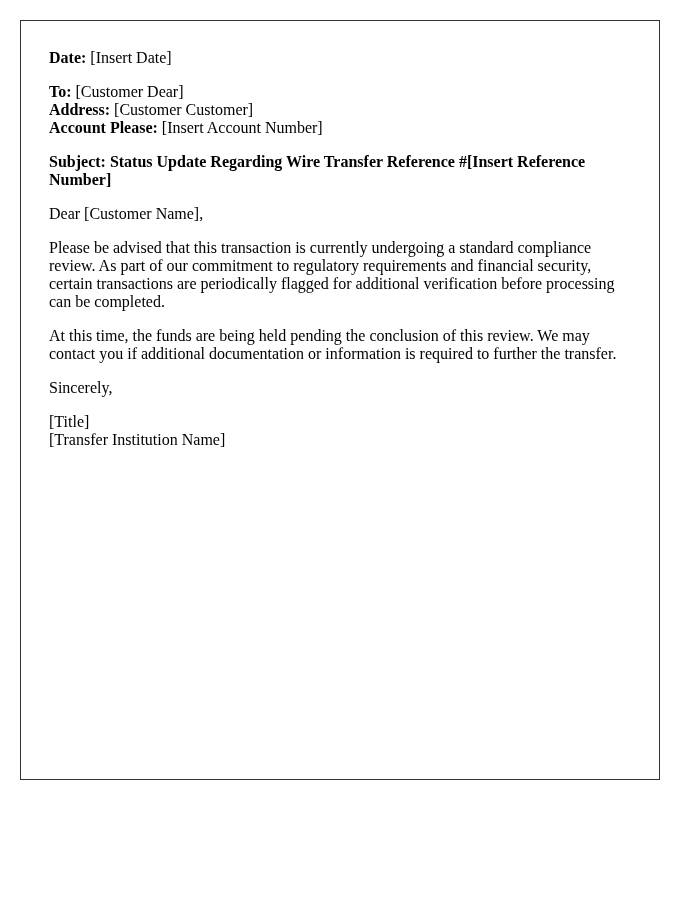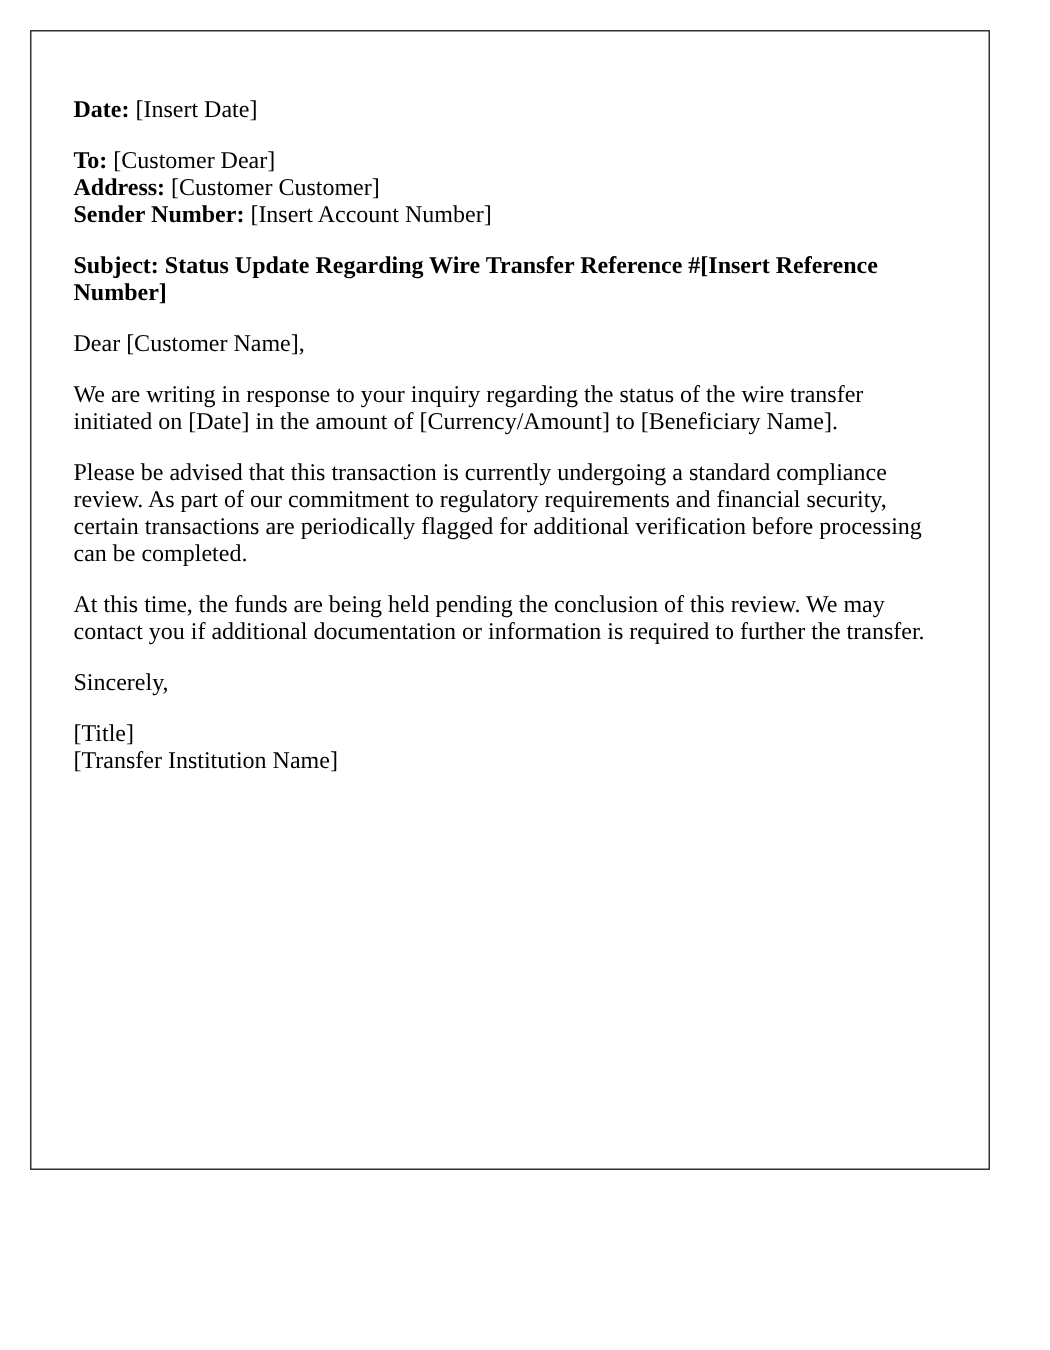--- a/index.html
+++ b/index.html
@@ -20,21 +20,21 @@
       top: 20px;
       width: 640px;
       height: 760px;
       border: 1px solid #333333;
       box-sizing: border-box;
       padding: 28px 28px 20px 28px;
     }
     .para {
       font-size: 16px;
       line-height: 18px;
-      margin: 16px 0 16px 0;
+      margin: 0 0 16px 0;
     }
     .line { display: block; }
     .bold { font-weight: bold; }
   </style>
 </head>
 <body>
 
 <div class="letter">
 
   <p class="para">
@@ -45,30 +45,29 @@
   <p class="para">
     <span class="line">
       <span class="bold">To:</span>
       <span>[Customer Dear]</span>
     </span>
     <span class="line">
       <span class="bold">Address:</span>
       <span>[Customer Customer]</span>
     </span>
     <span class="line">
-      <span class="bold">Sender Number:</span>
+      <span class="bold">Account Please:</span>
       <span>[Insert Account Number]</span>
     </span>
   </p>
 
   <p class="para bold">Subject: Status Update Regarding Wire Transfer Reference #[Insert Reference Number]</p>
 
   <p class="para">Dear [Customer Name],</p>
 
-  <p class="para">We are writing in response to your inquiry regarding the status of the wire transfer initiated on [Date] in the amount of [Currency/Amount] to [Beneficiary Name].</p>
   <p class="para">Please be advised that this transaction is currently undergoing a standard compliance review. As part of our commitment to regulatory requirements and financial security, certain transactions are periodically flagged for additional verification before processing can be completed.</p>
   <p class="para">At this time, the funds are being held pending the conclusion of this review. We may contact you if additional documentation or information is required to further the transfer.</p>
 
   <p class="para">Sincerely,</p>
 
   <p class="para">
     <span class="line">[Title]</span>
     <span class="line">[Transfer Institution Name]</span>
   </p>
 

